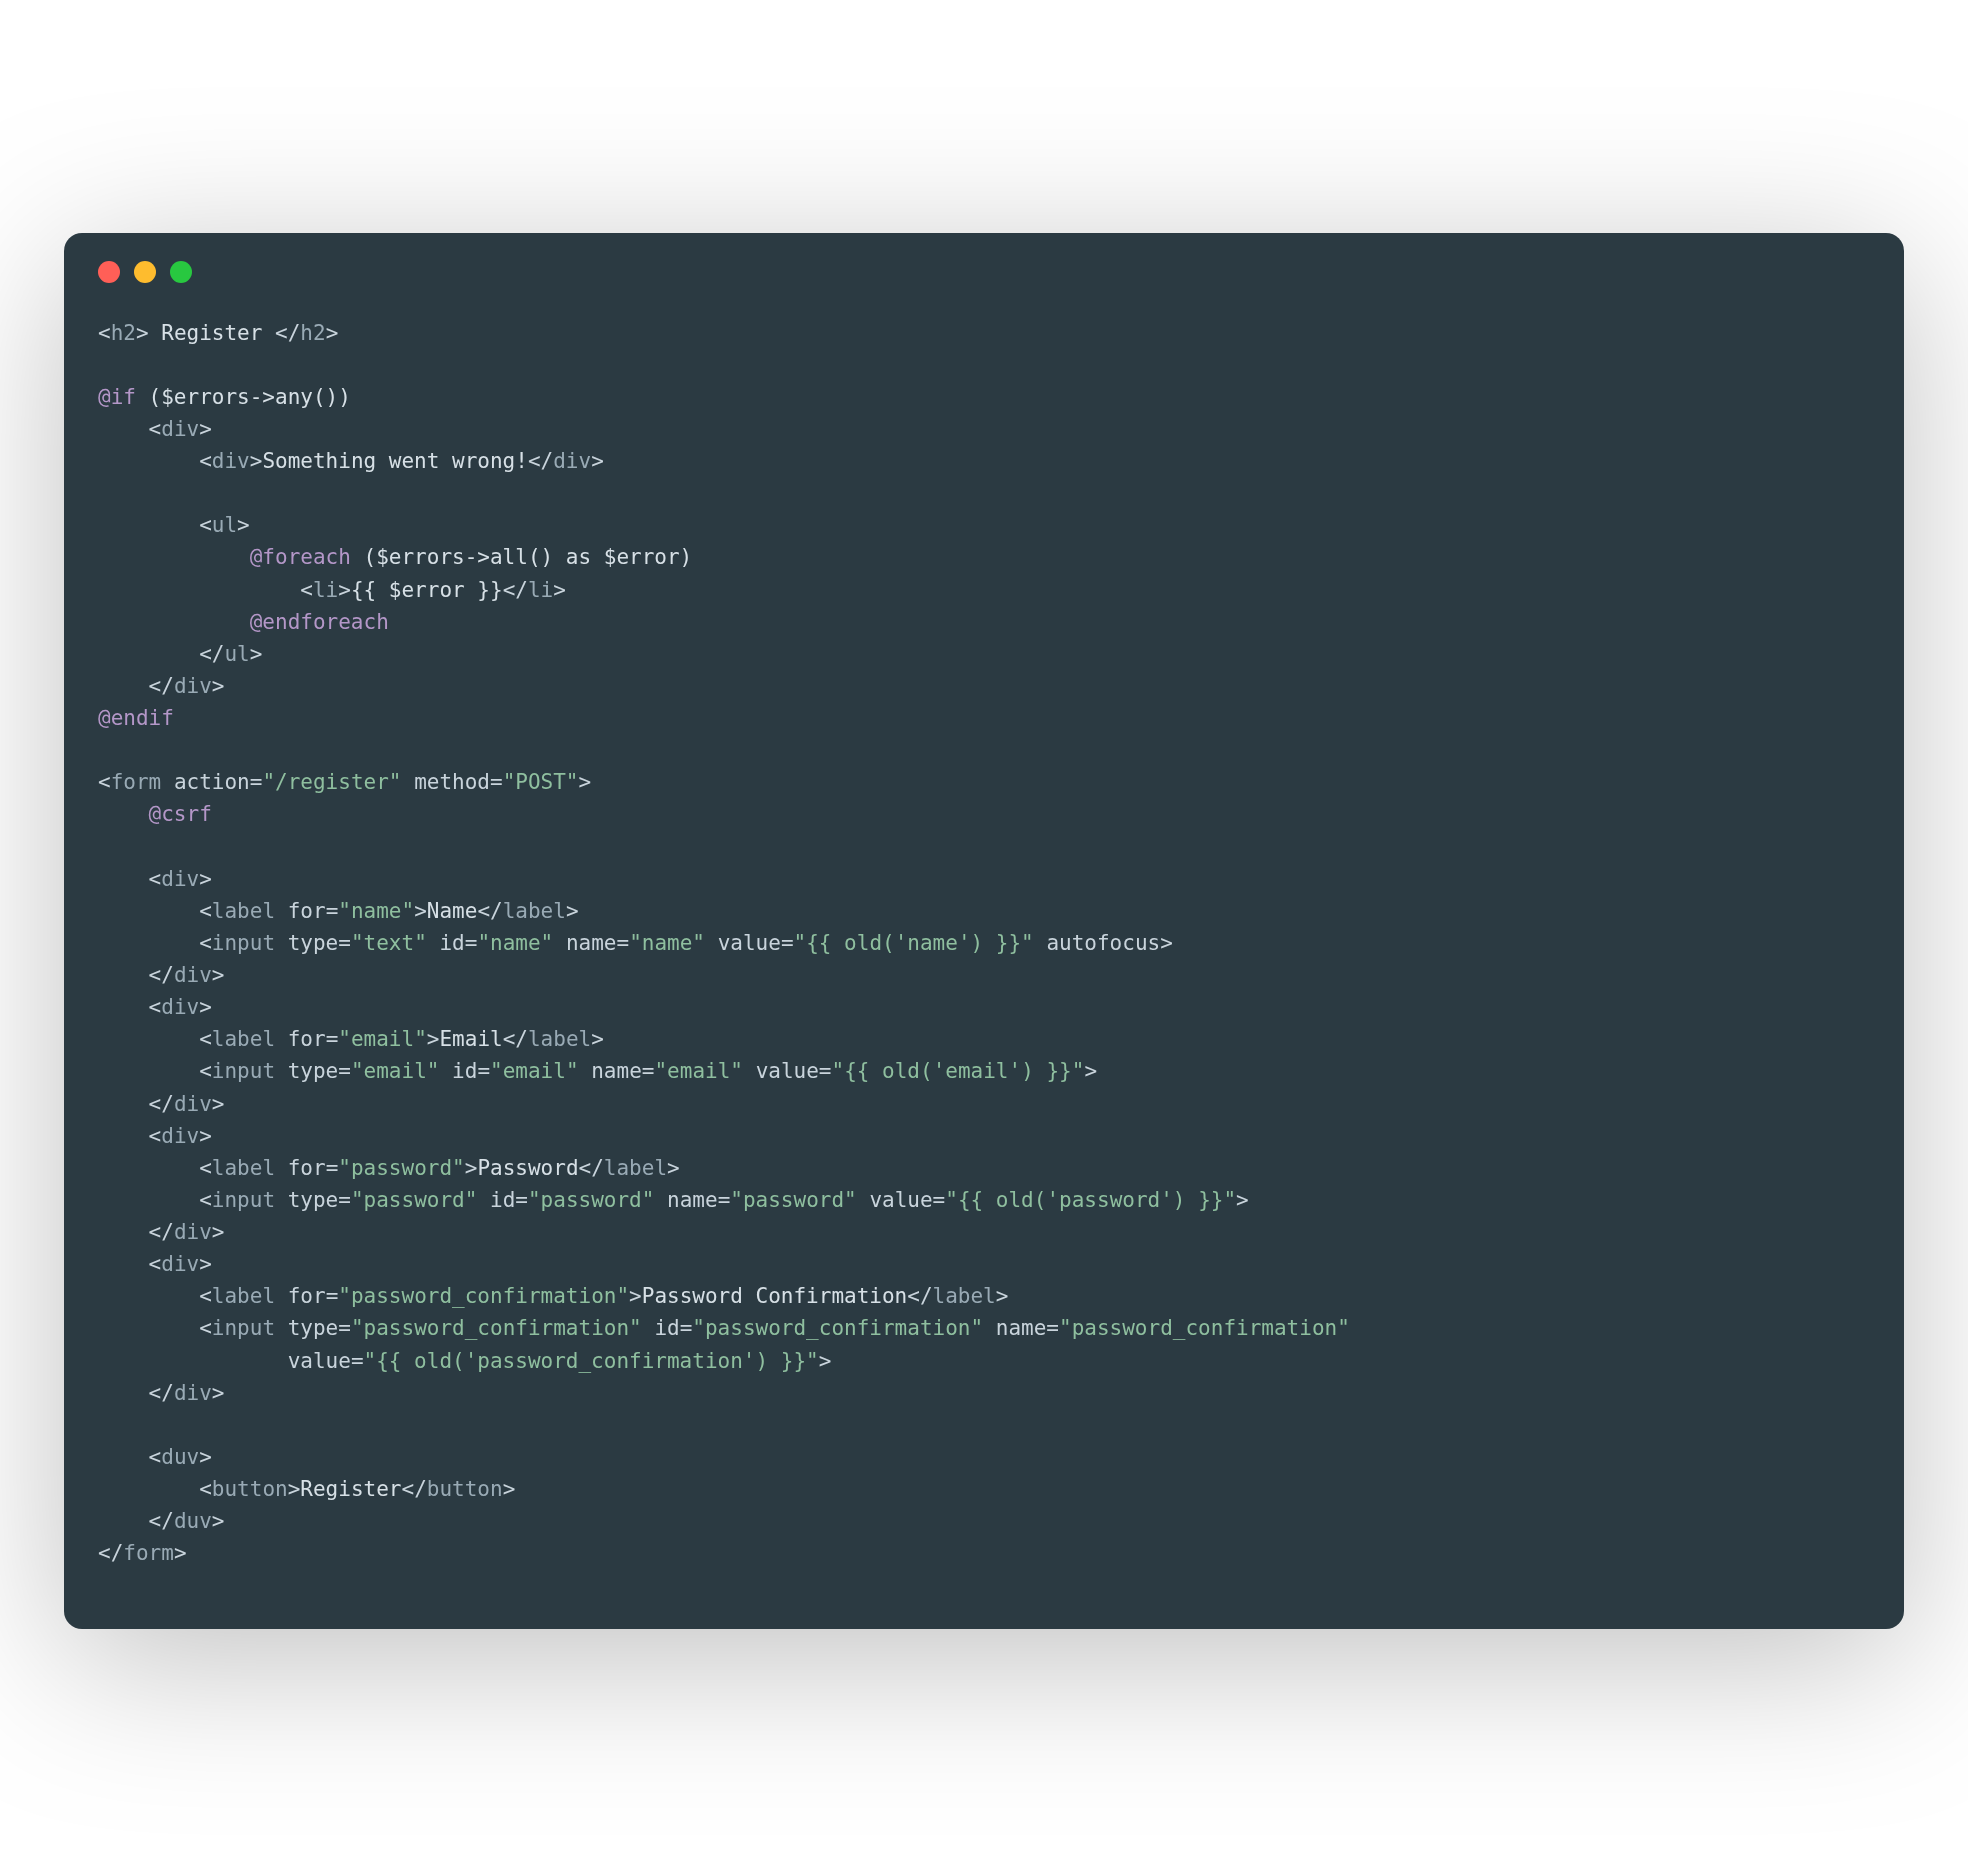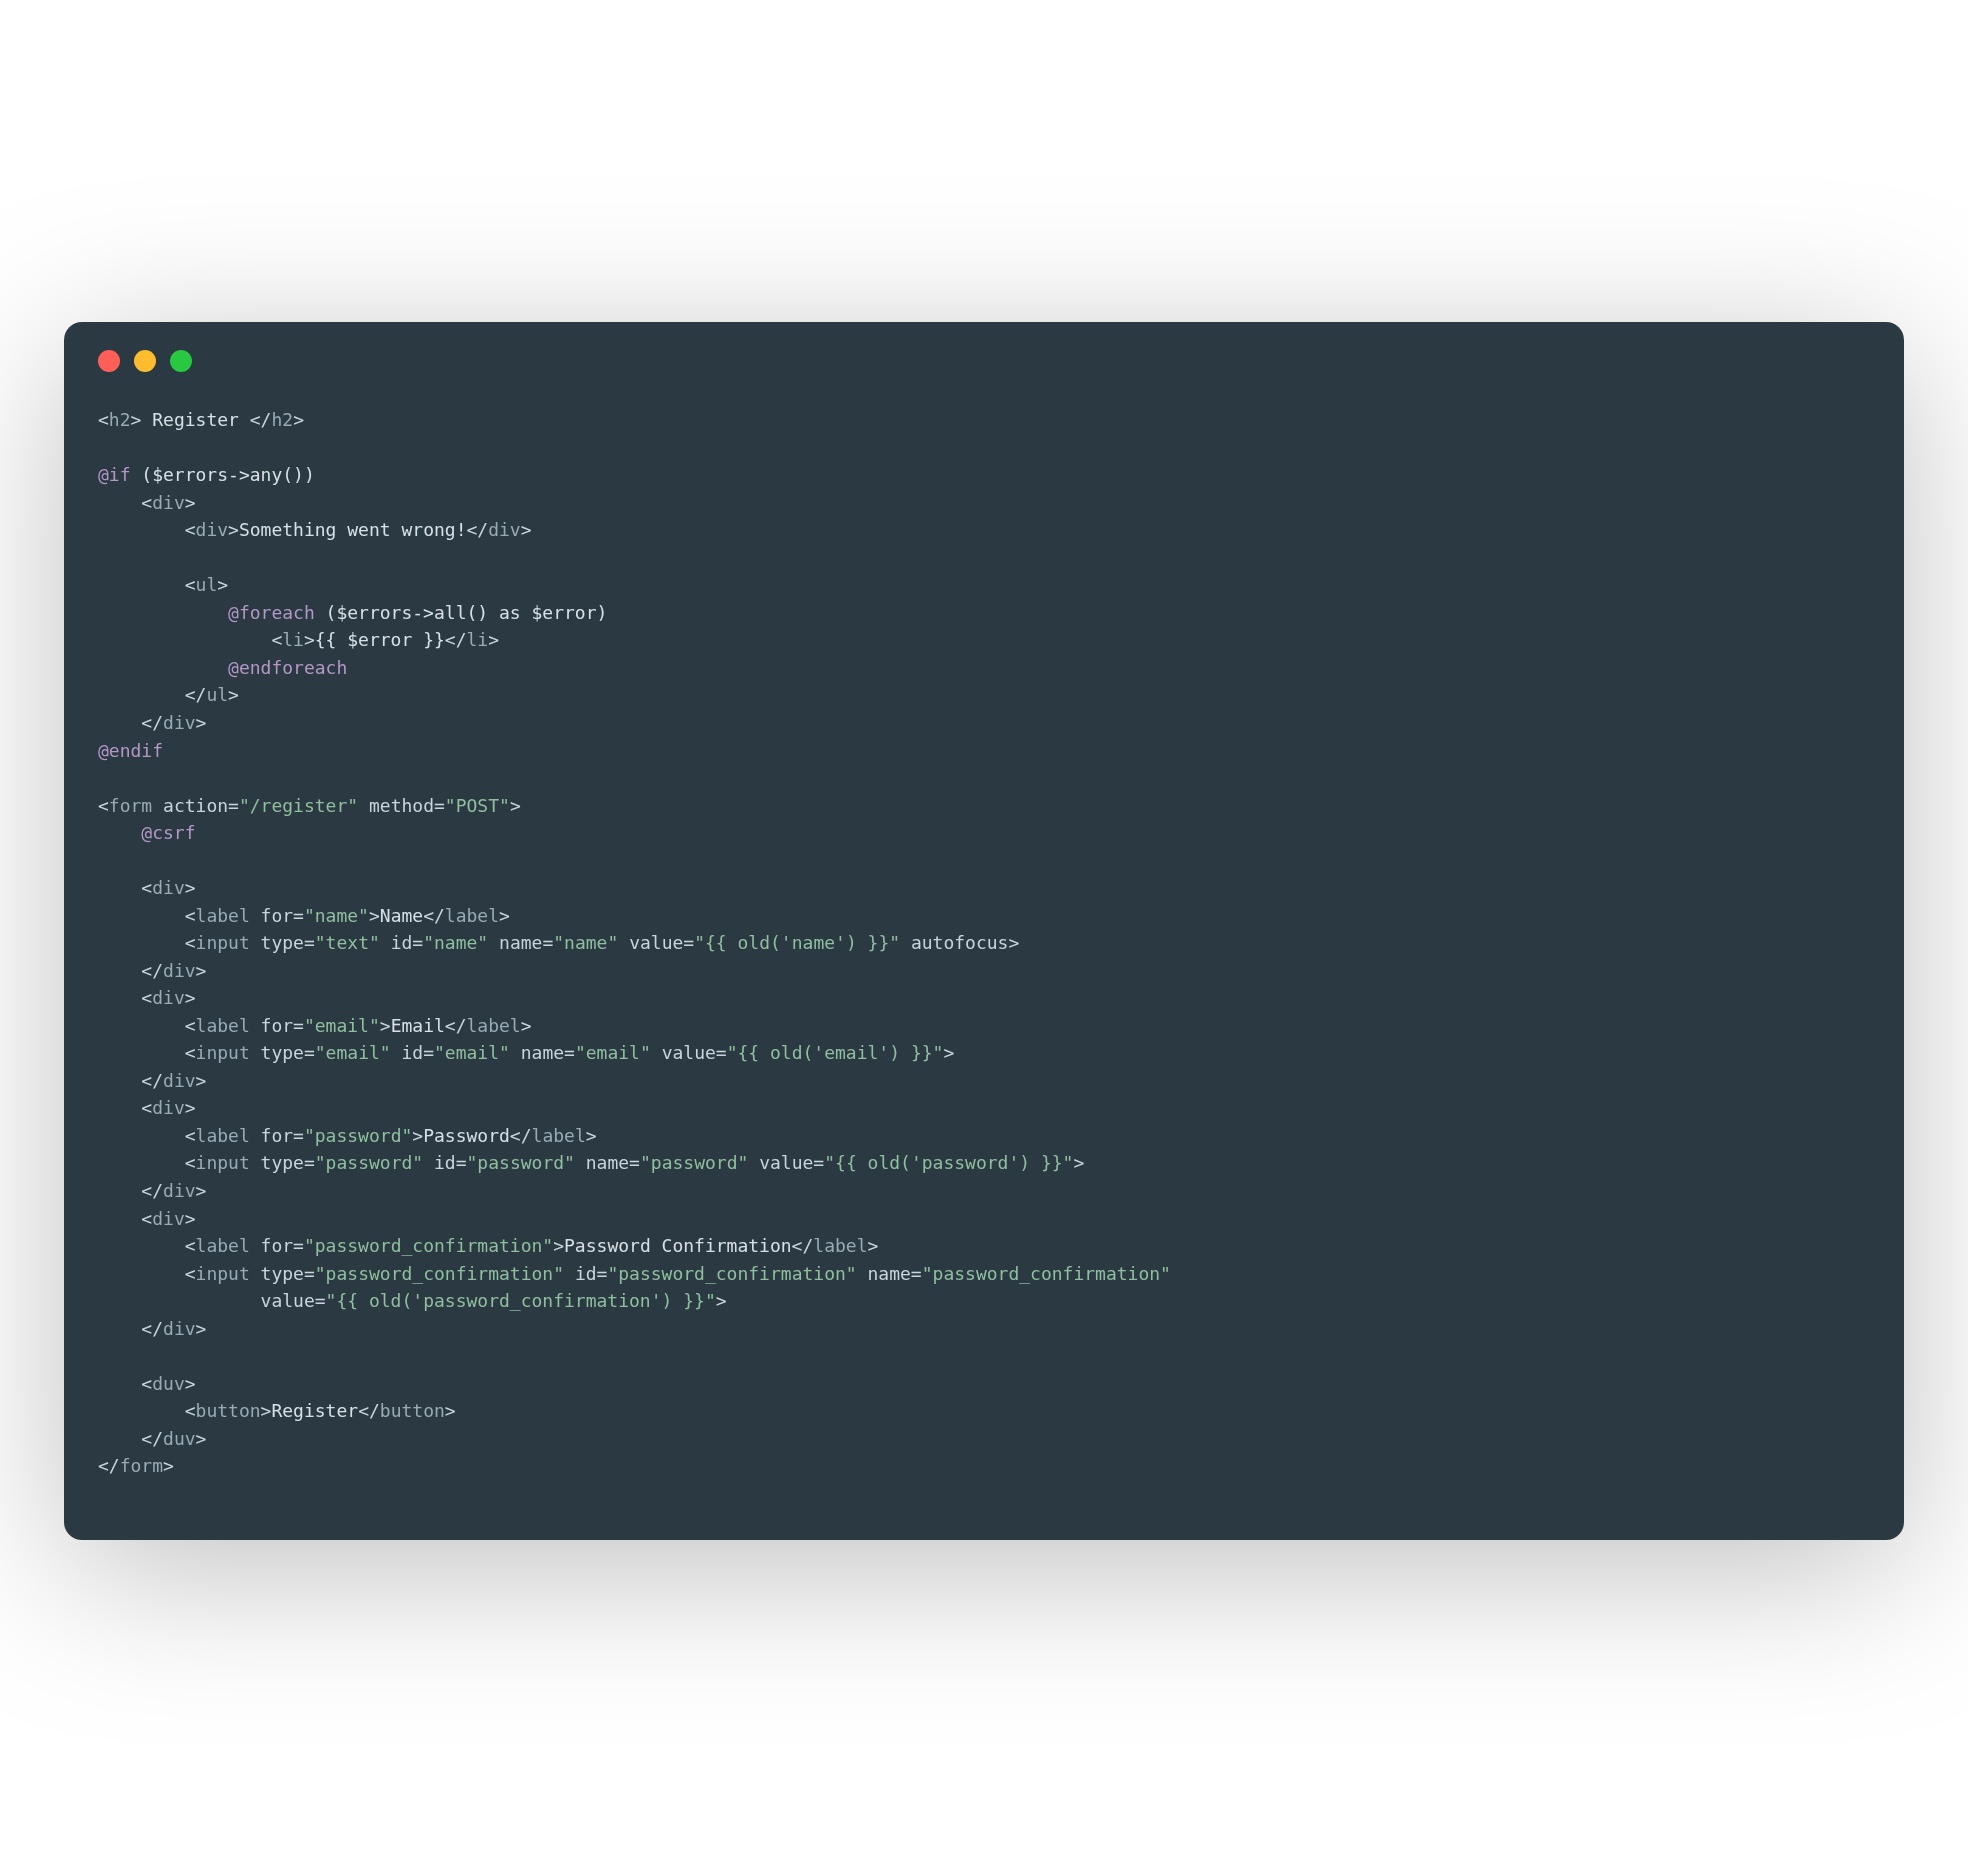--- a/index.html
+++ b/index.html
@@ -15,21 +15,21 @@
   .frame-wrap {
     width: 100%;
     max-width: 1840px;
     filter: drop-shadow(0 30px 80px rgba(0,0,0,0.25));
   }
   .window {
     background: #2b3a42;
     border-radius: 18px;
     padding: 28px 34px 60px 34px;
     color: #d7e0e6;
-    font-size: 18px;
+    font-size: 21px;
     line-height: 1.53;
     overflow: hidden;
   }
   .titlebar {
     display: flex;
     gap: 14px;
     margin-bottom: 34px;
   }
   .dot {
     width: 22px; height: 22px; border-radius: 50%;

